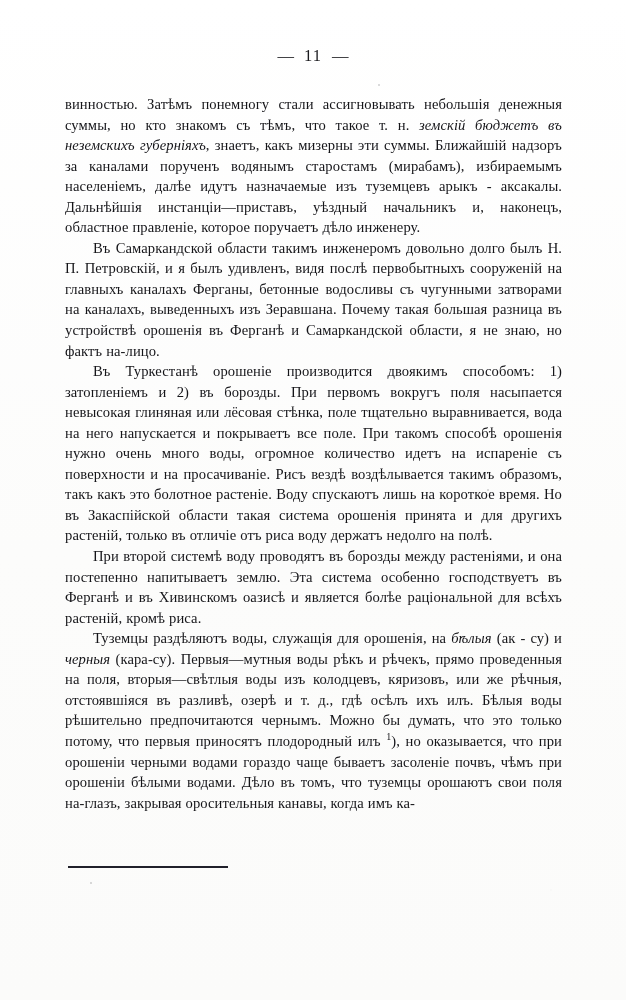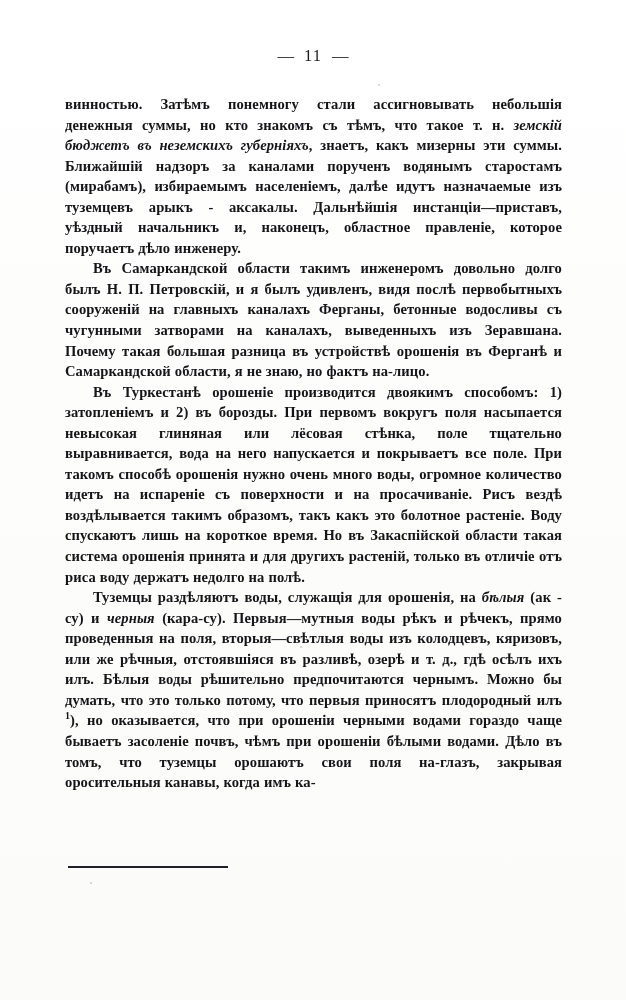--- a/index.html
+++ b/index.html
@@ -46,21 +46,20 @@
   }
   .folio .rule { letter-spacing: 0; padding: 0 7px; }
   .folio .num { font-weight: 400; padding: 0 3px; }
 
   .textblock {
     position: absolute;
     left: 65px;
     top: 94px;
     width: 497px;
     z-index: 2;
-    font-weight: bold;
   }
 
   p.para {
     margin: 0;
     text-align: justify;
     text-align-last: left;
     text-indent: 28px;
     font-size: 14.6px;
     line-height: 20.55px;
     word-spacing: 0.25px;
@@ -121,20 +120,21 @@
 <div class="page">
 
   <div class="folio">
     <span class="rule">—</span><span class="num">11</span><span class="rule">—</span>
   </div>
 
   <div class="textblock">
     <p class="para first"><span>винностью. Затѣмъ понемногу стали ассигновывать небольшія денежныя суммы, но кто знакомъ съ тѣмъ, что такое т. н. </span><i>земскій бюджетъ въ неземскихъ губерніяхъ</i><span>, знаетъ, какъ мизерны эти суммы. Ближайшій надзоръ за каналами порученъ водянымъ старостамъ (мирабамъ), избираемымъ населеніемъ, далѣе идутъ назначаемые изъ туземцевъ арыкъ - аксакалы. Дальнѣйшія инстанціи—приставъ, уѣздный начальникъ и, наконецъ, областное правленіе, которое поручаетъ дѣло инженеру.</span></p>
     <p class="para"><span>Въ Самаркандской области такимъ инженеромъ довольно долго былъ Н. П. Петровскій, и я былъ удивленъ, видя послѣ первобытныхъ сооруженій на главныхъ каналахъ Ферганы, бетонные водосливы съ чугунными затворами на каналахъ, выведенныхъ изъ Зеравшана. Почему такая большая разница въ устройствѣ орошенія въ Ферганѣ и Самаркандской области, я не знаю, но фактъ на-лицо.</span></p>
     <p class="para"><span>Въ Туркестанѣ орошеніе производится двоякимъ способомъ: 1) затопленіемъ и 2) въ борозды. При первомъ вокругъ поля насыпается невысокая глиняная или лёсовая стѣнка, поле тщательно выравнивается, вода на него напускается и покрываетъ все поле. При такомъ способѣ орошенія нужно очень много воды, огромное количество идетъ на испареніе съ поверхности и на просачиваніе. Рисъ вездѣ воздѣлывается такимъ образомъ, такъ какъ это болотное растеніе. Воду спускаютъ лишь на короткое время. Но въ Закаспійской области такая система орошенія принята и для другихъ растеній, только въ отличіе отъ риса воду держатъ недолго на полѣ.</span></p>
+    <p class="para"><span>При второй системѣ воду проводятъ въ борозды между растеніями, и она постепенно напитываетъ землю. Эта система особенно господствуетъ въ Ферганѣ и въ Хивинскомъ оазисѣ и является болѣе раціональной для всѣхъ растеній, кромѣ риса.</span></p>
     <p class="para"><span>Туземцы раздѣляютъ воды, служащія для орошенія, на </span><i>бѣлыя</i><span> (ак - су) и </span><i>черныя</i><span> (кара-су). Первыя—мутныя воды рѣкъ и рѣчекъ, прямо проведенныя на поля, вторыя—свѣтлыя воды изъ колодцевъ, кяризовъ, или же рѣчныя, отстоявшіяся въ разливѣ, озерѣ и т. д., гдѣ осѣлъ ихъ илъ. Бѣлыя воды рѣшительно предпочитаются чернымъ. Можно бы думать, что это только потому, что первыя приносятъ плодородный илъ </span><sup class="fn-marker">1</sup><span>), но оказывается, что при орошеніи черными водами гораздо чаще бываетъ засоленіе почвъ, чѣмъ при орошеніи бѣлыми водами. Дѣло въ томъ, что туземцы орошаютъ свои поля на-глазъ, закрывая оросительныя канавы, когда имъ ка-</span></p>
   </div>
 
   <div class="footnote-area">
     <div class="fn-rule"></div>
   </div>
 
   <span class="speck" style="left:378px; top:84px; width:2px; height:2px;"></span>
   <span class="speck" style="left:487px; top:489px; width:2px; height:2px;"></span>
   <span class="speck" style="left:300px; top:646px; width:2px; height:2px;"></span>

